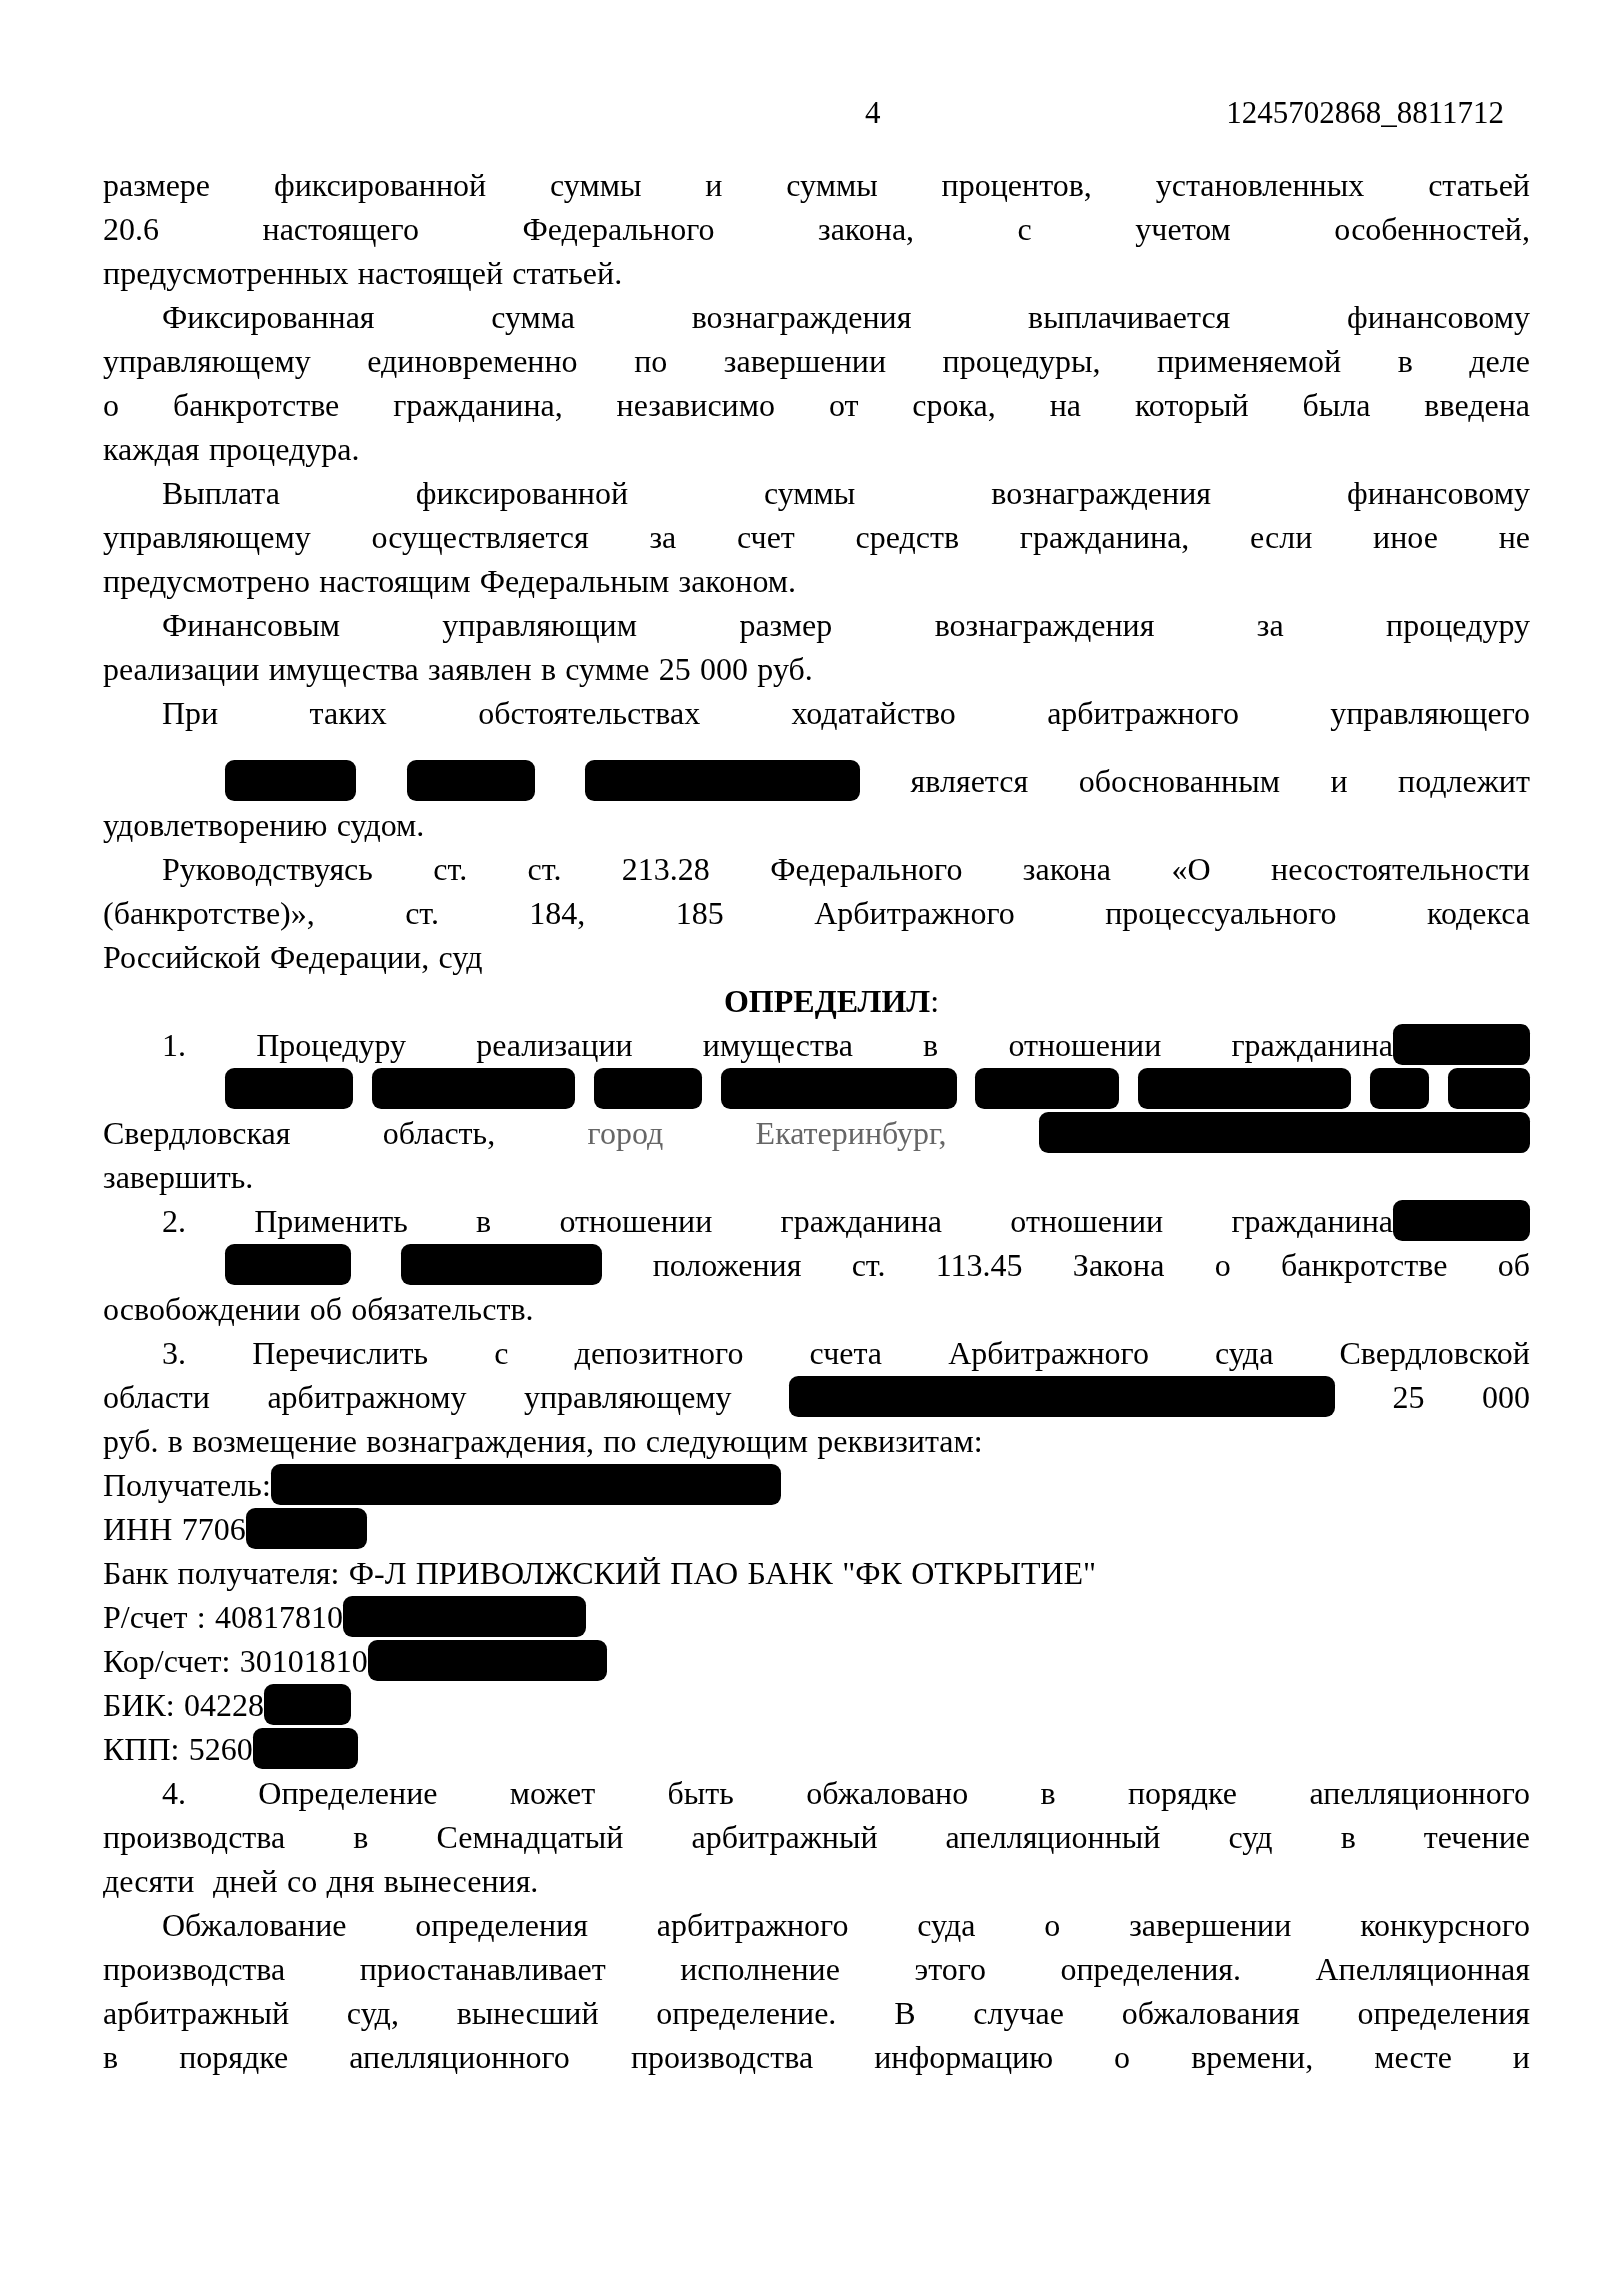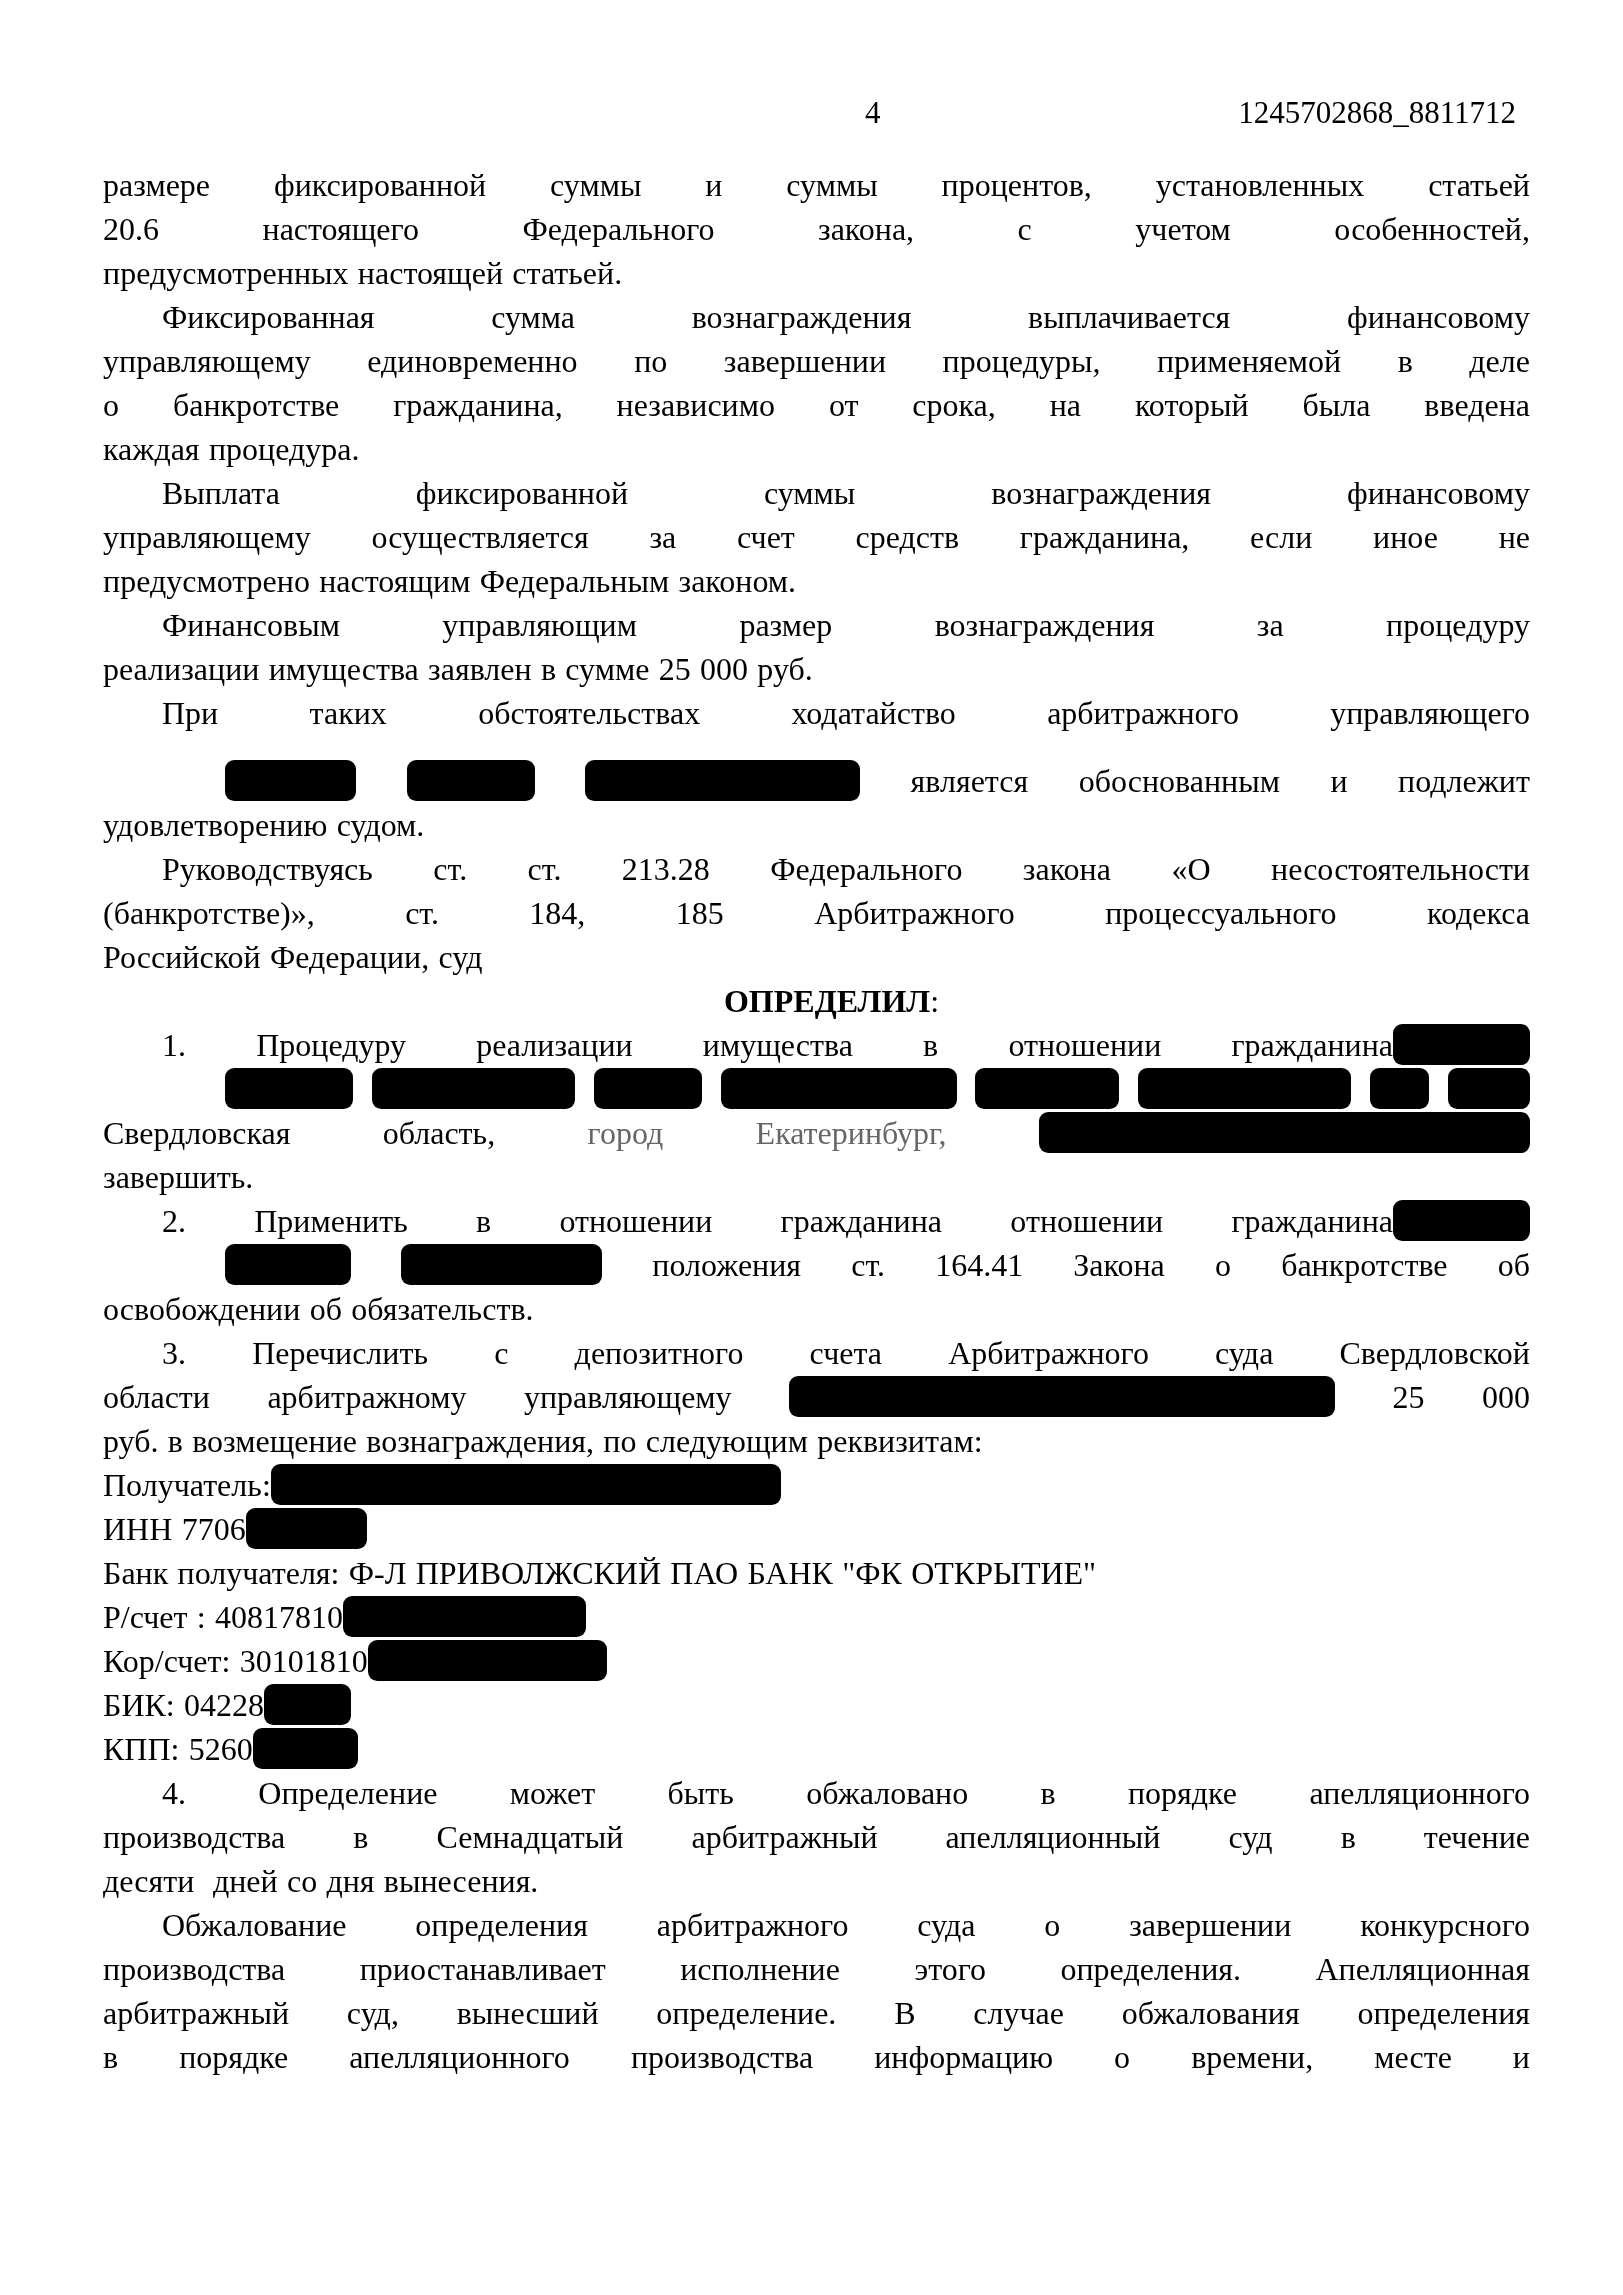--- a/index.html
+++ b/index.html
@@ -29,21 +29,21 @@
     height: 41px;
     font-size: 31px;
     line-height: 41px;
   }
   .page-num {
     position: absolute;
     left: 762px;
   }
   .doc-id {
     position: absolute;
-    right: 14px;
+    right: 26px;
   }
   .body {
     margin-top: 30px;
     font-size: 32px;
     line-height: 44px;
     word-spacing: 1.3px;
   }
   .line { text-align: justify; text-align-last: justify; white-space: normal; }
   .line.left { text-align: right; text-align-last: left; }
   .line.center { text-align: center; text-align-last: center; }
@@ -85,21 +85,21 @@
         <div class="line left"><span class="seg-text">удовлетворению судом.</span></div>
         <div class="line justify" style="text-indent: 59px;"><span class="seg-text">Руководствуясь ст. ст. 213.28  Федерального закона «О несостоятельности</span></div>
         <div class="line justify"><span class="seg-text">(банкротстве)», ст. 184, 185 Арбитражного процессуального кодекса</span></div>
         <div class="line left"><span class="seg-text">Российской Федерации, суд</span></div>
         <div class="line center"><span class="seg-bold">ОПРЕДЕЛИЛ</span><span class="seg-text">:</span></div>
         <div class="line justify" style="text-indent: 59px;"><span class="seg-text">1. Процедуру реализации имущества  в отношении гражданина</span><span class="redact" style="width: 137px;"></span></div>
         <div class="line justify" style="text-indent: 122px;"><span class="redact" style="width: 128px;"></span> <span class="redact" style="width: 203px;"></span> <span class="redact" style="width: 108px;"></span> <span class="redact" style="width: 236px;"></span> <span class="redact" style="width: 144px;"></span> <span class="redact" style="width: 213px;"></span> <span class="redact" style="width: 59px;"></span> <span class="redact" style="width: 82px;"></span></div>
         <div class="line justify"><span class="seg-text">Свердловская область,</span> <span class="seg-gray">город Екатеринбург,</span> <span class="redact" style="width: 491px;"></span></div>
         <div class="line left"><span class="seg-text">завершить.</span></div>
         <div class="line justify" style="text-indent: 59px;"><span class="seg-text">2. Применить в отношении гражданина отношении гражданина</span><span class="redact" style="width: 137px;"></span></div>
-        <div class="line justify" style="text-indent: 122px;"><span class="redact" style="width: 126px;"></span> <span class="redact" style="width: 201px;"></span> <span class="seg-text">положения ст. 164.41 Закона о банкротстве об</span></div>
+        <div class="line justify" style="text-indent: 122px;"><span class="redact" style="width: 126px;"></span> <span class="redact" style="width: 201px;"></span> <span class="seg-text">положения ст. 113.45 Закона о банкротстве об</span></div>
         <div class="line left"><span class="seg-text">освобождении об обязательств.</span></div>
         <div class="line justify" style="text-indent: 59px;"><span class="seg-text">3. Перечислить с депозитного счета Арбитражного суда Свердловской</span></div>
         <div class="line justify"><span class="seg-text">области арбитражному управляющему</span> <span class="redact" style="width: 546px;"></span> <span class="seg-text">25 000</span></div>
         <div class="line left"><span class="seg-text">руб. в возмещение вознаграждения, по следующим реквизитам:</span></div>
         <div class="line left"><span class="seg-text">Получатель:</span><span class="redact" style="width: 510px;"></span></div>
         <div class="line left"><span class="seg-text">ИНН 7706</span><span class="redact" style="width: 121px;"></span></div>
         <div class="line left"><span class="seg-text">Банк получателя: Ф-Л ПРИВОЛЖСКИЙ ПАО БАНК "ФК ОТКРЫТИЕ"</span></div>
         <div class="line left"><span class="seg-text">Р/счет : 40817810</span><span class="redact" style="width: 243px;"></span></div>
         <div class="line left"><span class="seg-text">Кор/счет: 30101810</span><span class="redact" style="width: 239px;"></span></div>
         <div class="line left"><span class="seg-text">БИК: 04228</span><span class="redact" style="width: 87px;"></span></div>

